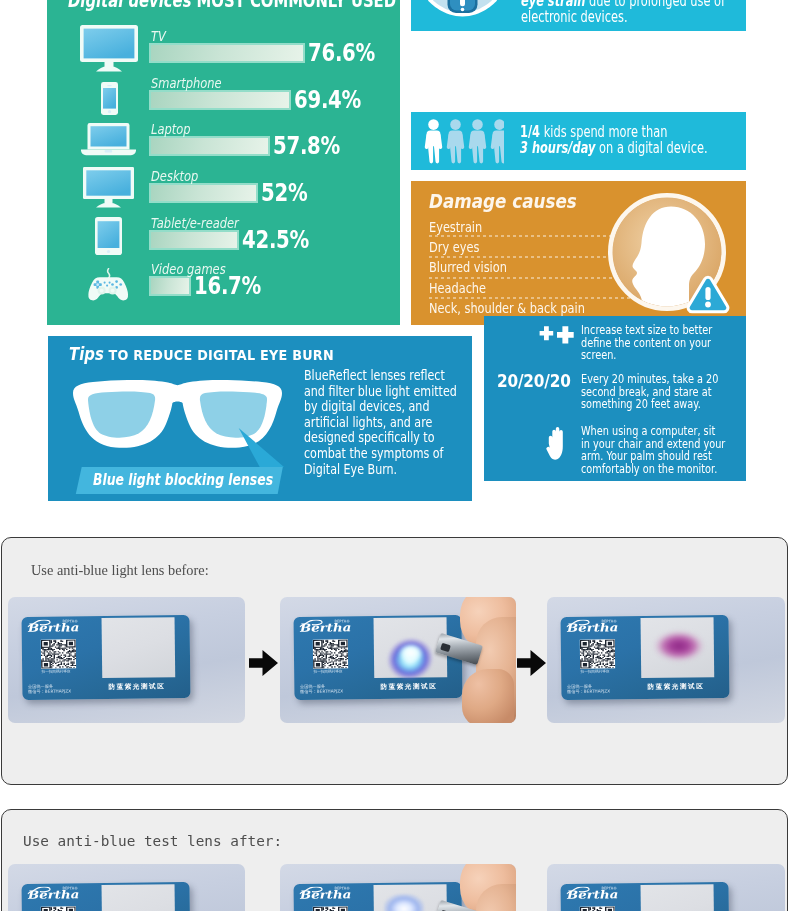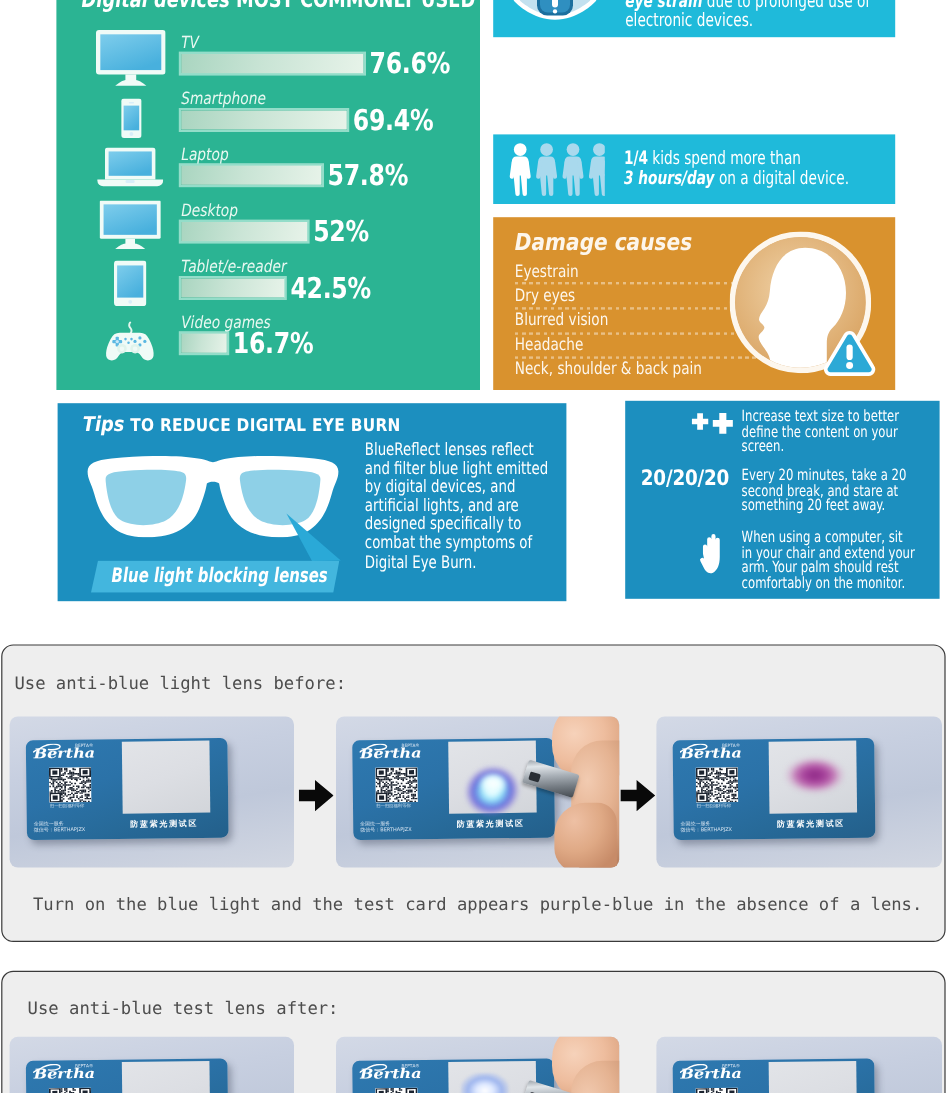--- a/index.html
+++ b/index.html
@@ -238,21 +238,21 @@
      <path d="M198 19 C198 14.5 192 13 180 12.2 C160 10.9 144 11.4 136 13 C132 13.9 130.4 16 131 20.6 C133 35.5 137.4 48 147.5 53.6 C157.4 59 176.4 59 185.6 53.4 C194.4 48 197.1 31 198 20 Z" fill="#8ed0e7"></path>
    </svg>
    <svg style="position:absolute;left:188px;top:90px;" width="50" height="45" viewBox="0 0 50 45">
      <path d="M2.7 1.9 L48 41.1 L24 41.6 Z" fill="#2aa9d7"></path>
    </svg>
    <div style="position:absolute;left:27px;top:131px;width:208px;height:27px;background:#43b6de;clip-path:polygon(6.7px 0,207.8px 0,202.7px 27px,0.8px 27px);"></div>
    <div class="ribbon-txt" style="left:45px;top:134px;">Blue light blocking lenses</div>
    <div class="tips-body" style="left:256px;top:32px;width:206px;">BlueReflect lenses reflect and filter blue light emitted by digital devices, and artificial lights, and are designed specifically to combat the symptoms of Digital Eye Burn.</div>
  </div>
 
- <div class="panel" style="left:437px;top:352px;width:262px;height:165px;background:#1c8fbf;overflow:hidden;margin-left:37px;">
+ <div class="panel" style="left:437px;top:334px;width:262px;height:165px;background:#1c8fbf;overflow:hidden;">
    <svg style="position:absolute;left:51px;top:10px;" width="40" height="20" viewBox="0 0 40 20">
      <path d="M4.6 4.9 h4.4 v-4.6 h4.8 v4.6 h4.4 v4.7 h-4.4 v4.6 h-4.8 v-4.6 h-4.4 Z" fill="#ffffff"></path>
      <path d="M22 5.9 h5.4 v-5.7 h5.9 v5.7 h5.4 v5.8 h-5.4 v5.7 h-5.9 v-5.7 h-5.4 Z" fill="#ffffff"></path>
    </svg>
    <div class="rt" style="left:97px;top:8px;width:199px;">Increase text size to better define the content on your screen.</div>
    <div class="rtk" style="left:13px;top:54px;font-size:17.8px;transform:scaleX(.86);transform-origin:0 50%;letter-spacing:-.2px;">20/20/20</div>
    <div class="rt" style="left:97px;top:57px;width:199px;">Every 20 minutes, take a 20 second break, and stare at something 20 feet away.</div>
    <svg style="position:absolute;left:62px;top:111px;" width="21" height="34" viewBox="0 0 21 34">
      <path d="M2.8 16.4 l0 -6.0 a1.75 1.75 0 0 1 3.5 0 l0 -6.0 a1.75 1.75 0 0 1 3.5 0 l0 -2.6 a1.75 1.75 0 0 1 3.5 0 l0 3.0 a1.75 1.75 0 0 1 3.5 0 l0 14.4 c0 6.6 -2.0 11.2 -5.6 13.0 a5.0 5.0 0 0 1 -4.0 0.1 c-1.5 -0.7 -2.5 -2.0 -3.3 -3.4 l-3.2 -6.2 a1.8 1.8 0 0 1 3.0 -2.0 Z" fill="#ffffff"></path>
    </svg>
@@ -490,21 +490,21 @@
           <rect x="76" y="4" width="20" height="20" fill="#ffffff"></rect>
           <rect x="80" y="8" width="12" height="12" fill="#1c2430"></rect>
           <rect x="0" y="72" width="28" height="28" fill="#1c2430"></rect>
           <rect x="4" y="76" width="20" height="20" fill="#ffffff"></rect>
           <rect x="8" y="80" width="12" height="12" fill="#1c2430"></rect>
         </symbol>
       </defs>
     </svg>
 
 <div class="dbox" style="left:1px;top:537px;width:787px;height:248px;">
-      <div class="dbox-title" style="left:10px;top:24px;">Use anti-blue light lens before:</div>
+      <div class="dbox-title" style="left:29px;top:24px;font-family:Liberation Serif, serif;">Use anti-blue light lens before:</div>
       <div class="shot" style="left:5.8px;top:58.6px;width:237px;height:126px;background:linear-gradient(170deg,#d3d9e6 0%,#c7cfe0 32%,#bfc8da 60%,#d2d7e2 100%);">
         <div style="position:absolute;left:14px;top:19px;width:168px;height:83px;">
           <div class="card card-blue" style="left:0px;top:0px;width:168px;height:83px;border-radius:6px;transform:rotate(-0.7deg);">
             <svg style="position:absolute;left:5.7px;top:3.1px;" width="52" height="13" viewBox="0 0 72 18">
               <path d="M0.5 9.2 C2.6 7.4 5.2 6.2 7.4 5.8 C12 2.2 20 -0.4 26.5 0.6 C32 1.5 32.5 4.4 28.5 5.9 C25.4 7 20.5 7 17.8 6.6" fill="none" stroke="#ffffff" stroke-width="1.7" stroke-linecap="round" stroke-linejoin="round"></path>
               <text x="0.5" y="16.4" font-family="DejaVu Serif, serif" font-style="italic" font-weight="bold" font-size="15.5" fill="#ffffff" textLength="71" lengthAdjust="spacingAndGlyphs">Bertha</text>
             </svg>
             <div class="brand-tm" style="left:41px;top:2.6px;font-size:3.6px;">ВЕРТА®</div>
             <div class="qr" style="left:19.4px;top:22.7px;width:35px;height:29px;"><svg width="100%" height="100%" viewBox="0 0 100 100" preserveAspectRatio="none">
                 <use href="#qrsym" width="100" height="100"></use>
@@ -568,21 +568,20 @@
             <div class="cardfoot" style="left:5.7px;top:66.8px;font-size:4.2px;">
               <div>全国统一服务</div>
               <div>微信号：BERTHAPJZX</div>
             </div>
             <div class="testzone" style="left:79.6px;top:2.4px;width:73.5px;height:60px;"></div>
             <div class="zonelabel" style="left:86.2px;top:66.5px;font-size:6.6px;letter-spacing:1.5px;">防蓝紫光测试区</div>
           </div>
         </div>
         <div style="position:absolute;left:104px;top:32px;width:56px;height:34px;background:radial-gradient(ellipse 50% 50% at 50% 50%, #8e2a86 0%, #a5409a 30%, #bf72b3 55%, rgba(205,150,195,0.45) 74%, rgba(210,170,205,0) 92%);filter:blur(2px);"></div>
       </div>
-      <div class="dbox-cap" style="left:25.5px;top:208px;">Turn on the blue light and the test card appears purple-blue in the absence of a lens.</div>
     </div>
 
 <div class="dbox" style="left:1px;top:809px;width:787px;height:248px;">
       <div class="dbox-title" style="left:21px;top:22.5px;">Use anti-blue test lens after:</div>
       <div class="shot" style="left:5.8px;top:53.6px;width:237px;height:126px;background:linear-gradient(170deg,#d3d9e6 0%,#c7cfe0 32%,#bfc8da 60%,#d2d7e2 100%);">
         <div style="position:absolute;left:14px;top:19px;width:168px;height:83px;">
           <div class="card card-blue" style="left:0px;top:0px;width:168px;height:83px;border-radius:6px;transform:rotate(-0.7deg);">
             <svg style="position:absolute;left:5.7px;top:3.1px;" width="52" height="13" viewBox="0 0 72 18">
               <path d="M0.5 9.2 C2.6 7.4 5.2 6.2 7.4 5.8 C12 2.2 20 -0.4 26.5 0.6 C32 1.5 32.5 4.4 28.5 5.9 C25.4 7 20.5 7 17.8 6.6" fill="none" stroke="#ffffff" stroke-width="1.7" stroke-linecap="round" stroke-linejoin="round"></path>
               <text x="0.5" y="16.4" font-family="DejaVu Serif, serif" font-style="italic" font-weight="bold" font-size="15.5" fill="#ffffff" textLength="71" lengthAdjust="spacingAndGlyphs">Bertha</text>

